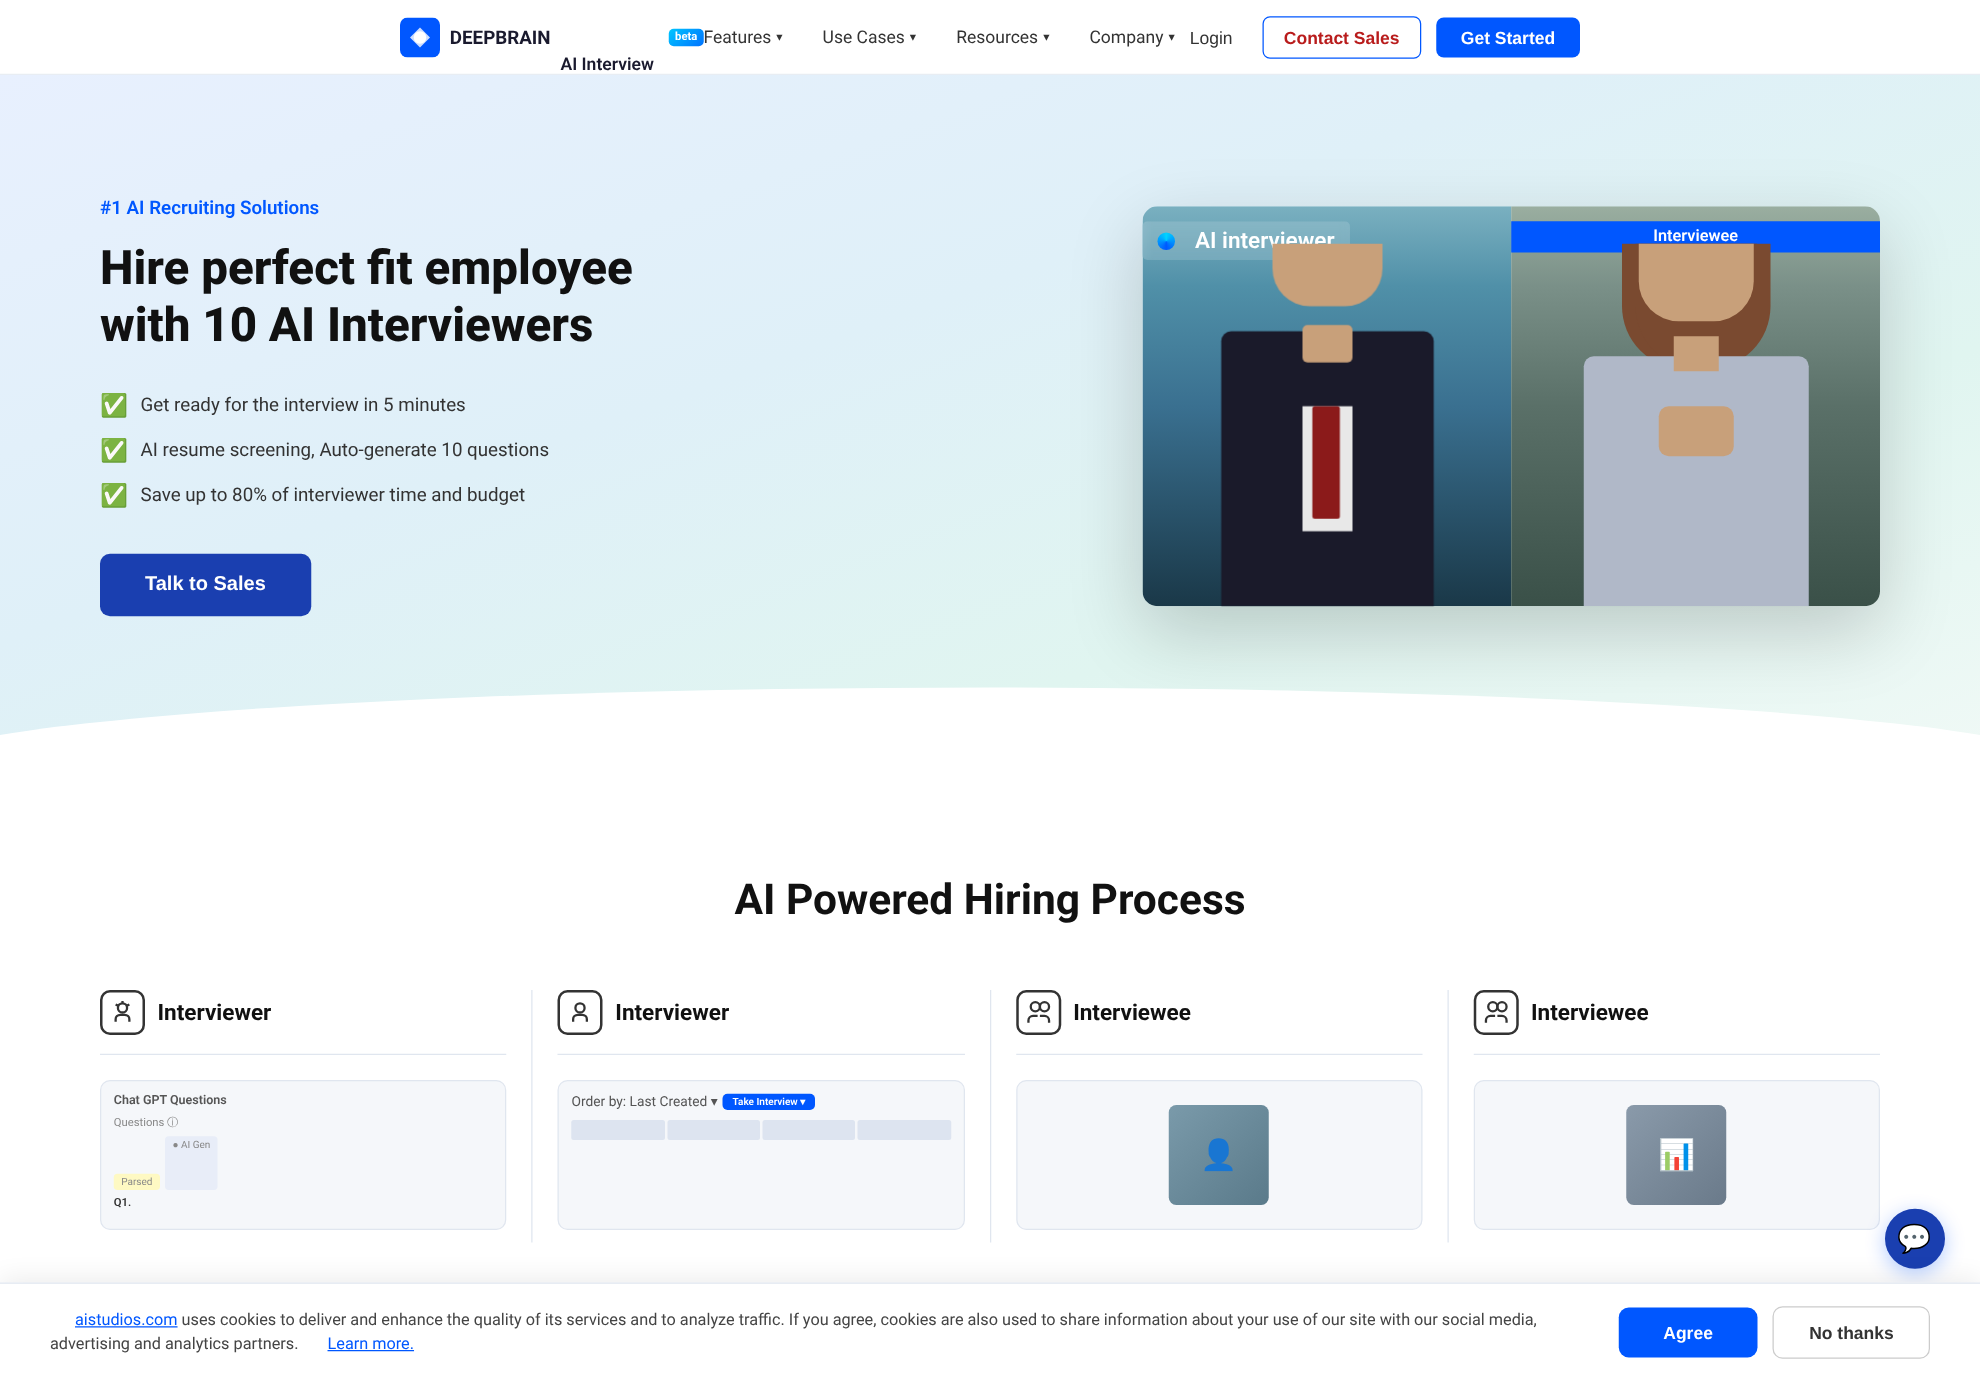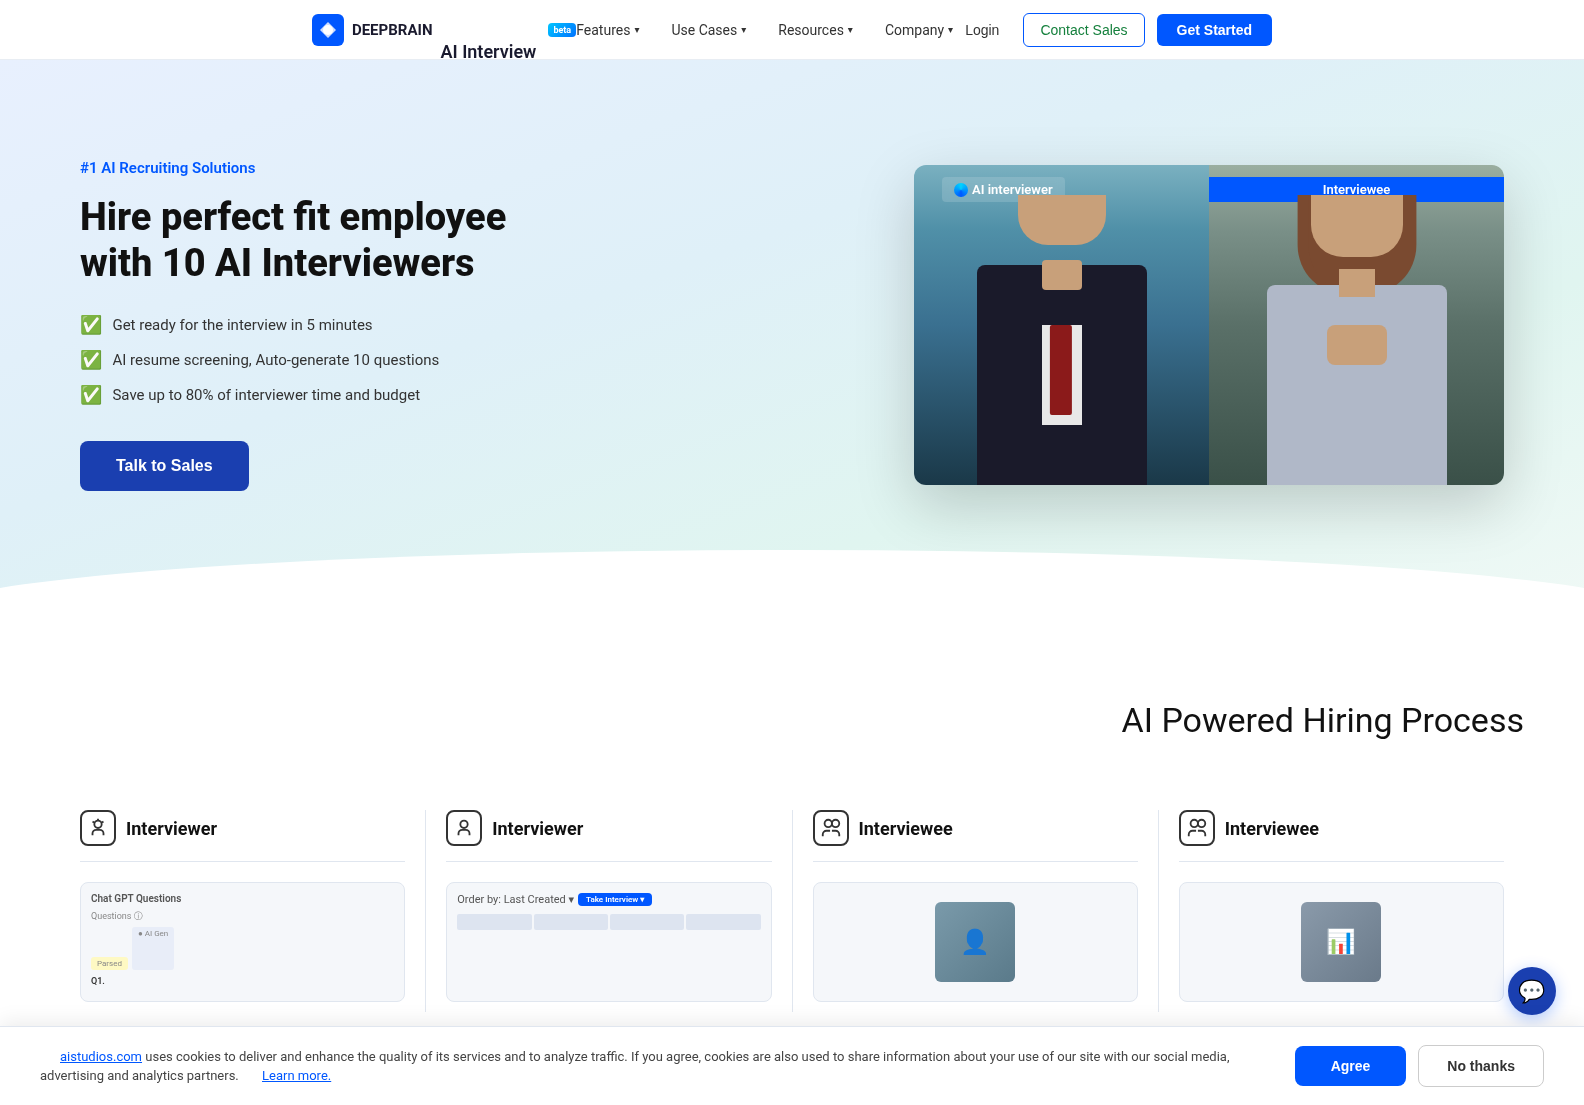--- a/index.html
+++ b/index.html
@@ -7,38 +7,38 @@
 
     
     .navbar {
       display: flex; align-items: center; justify-content: center;
       padding: 0 40px; height: 60px; background: #fff;
       border-bottom: 1px solid #e8edf3; position: relative; z-index: 100;
     }
     .nav-logo { display: flex; align-items: center; gap: 8px; }
     .nav-logo-icon { width: 32px; height: 32px; }
     .nav-logo-text { font-size: 15px; font-weight: 700; color: #1a1a2e; }
-    .nav-logo-sub { font-size: 18px; font-weight: 600; color: #1a1a2e; margin-top: 44px; }
+    .nav-logo-sub { font-size: 14px; font-weight: 600; color: #1a1a2e; margin-top: 44px; }
     .nav-logo-badge {
       background: linear-gradient(135deg, #00c6ff, #0072ff);
       color: #fff; font-size: 9px; font-weight: 700;
       padding: 2px 5px; border-radius: 4px; margin-left: 4px;
     }
     .nav-links { display: flex; align-items: center; gap: 32px; }
     .nav-link {
       font-size: 14px; color: #333; cursor: pointer;
       display: flex; align-items: center; gap: 4px; text-decoration: none;
     }
     .chevron-down { font-size: 10px; }
     .nav-actions { display: flex; align-items: center; gap: 12px; }
     .btn-login { font-size: 14px; color: #333; background: none; border: none; cursor: pointer; padding: 8px 12px; }
     .btn-contact {
-      font-size: 14px; color: #15803d; background: #fff;
+      font-size: 14px; color: #b91c1c; background: #fff;
       border: 1.5px solid #0057ff; border-radius: 6px;
-      padding: 8px 16px; cursor: pointer; font-weight: 400;
+      padding: 8px 16px; cursor: pointer; font-weight: 700;
     }
     .btn-get-started {
       font-size: 14px; color: #fff; background: #0057ff;
       border: none; border-radius: 6px;
       padding: 8px 20px; cursor: pointer; font-weight: 600;
     }
 
     
     .hero {
       background: linear-gradient(160deg, #e8f0fe 0%, #dff0f8 40%, #e0f5f0 70%, #f0f9f6 100%);
@@ -67,40 +67,40 @@
     .hero-right { flex: 1; max-width: 590px; margin-left: 40px; }
     .video-panel {
       border-radius: 12px; overflow: hidden;
       display: flex; height: 320px;
       box-shadow: 0 20px 60px rgba(0,0,0,0.18);
     }
     .video-left, .video-right { flex: 1; position: relative; }
     .video-left { background: linear-gradient(180deg, #2a4a5a 0%, #1a3040 100%); }
     .video-right { background: linear-gradient(180deg, #6a4a3a 0%, #8a5a48 100%); }
     .video-label {
-      position: absolute; top: 12px; left: 28px;
+      position: absolute; top: 12px; left: 0;
       background: rgba(255,255,255,0.15);
       backdrop-filter: blur(4px);
-      color: #fff; font-size: 13px; font-weight: 600;
+      color: #fff; font-size: 18px; font-weight: 600;
       padding: 5px 12px; border-radius: 4px;
-      display: flex; align-items: center; gap: 4px;
+      display: flex; align-items: center; gap: 16px;
     }
     .video-label-right {
       position: absolute; top: 12px; left: 0; right: 0;
       background: #0057ff;
       color: #fff; font-size: 13px; font-weight: 600;
       padding: 5px 12px; text-align: center;
     }
 
     
     .section2 {
       background: #fff;
       padding: 80px 60px 60px;
     }
-    .section2-title { text-align: right; font-size: 34px; font-weight: 400; color: #111; margin-bottom: 70px; }
+    .section2-title { text-align: center; font-size: 34px; font-weight: 700; color: #111; margin-bottom: 52px; }
 
     .process-row {
       display: flex; gap: 0; align-items: flex-start;
     }
     .process-col {
       flex: 1; padding: 0 20px;
       border-right: 1px solid #e0e6ef;
     }
     .process-col:last-child { border-right: none; }
     .process-col-header {

